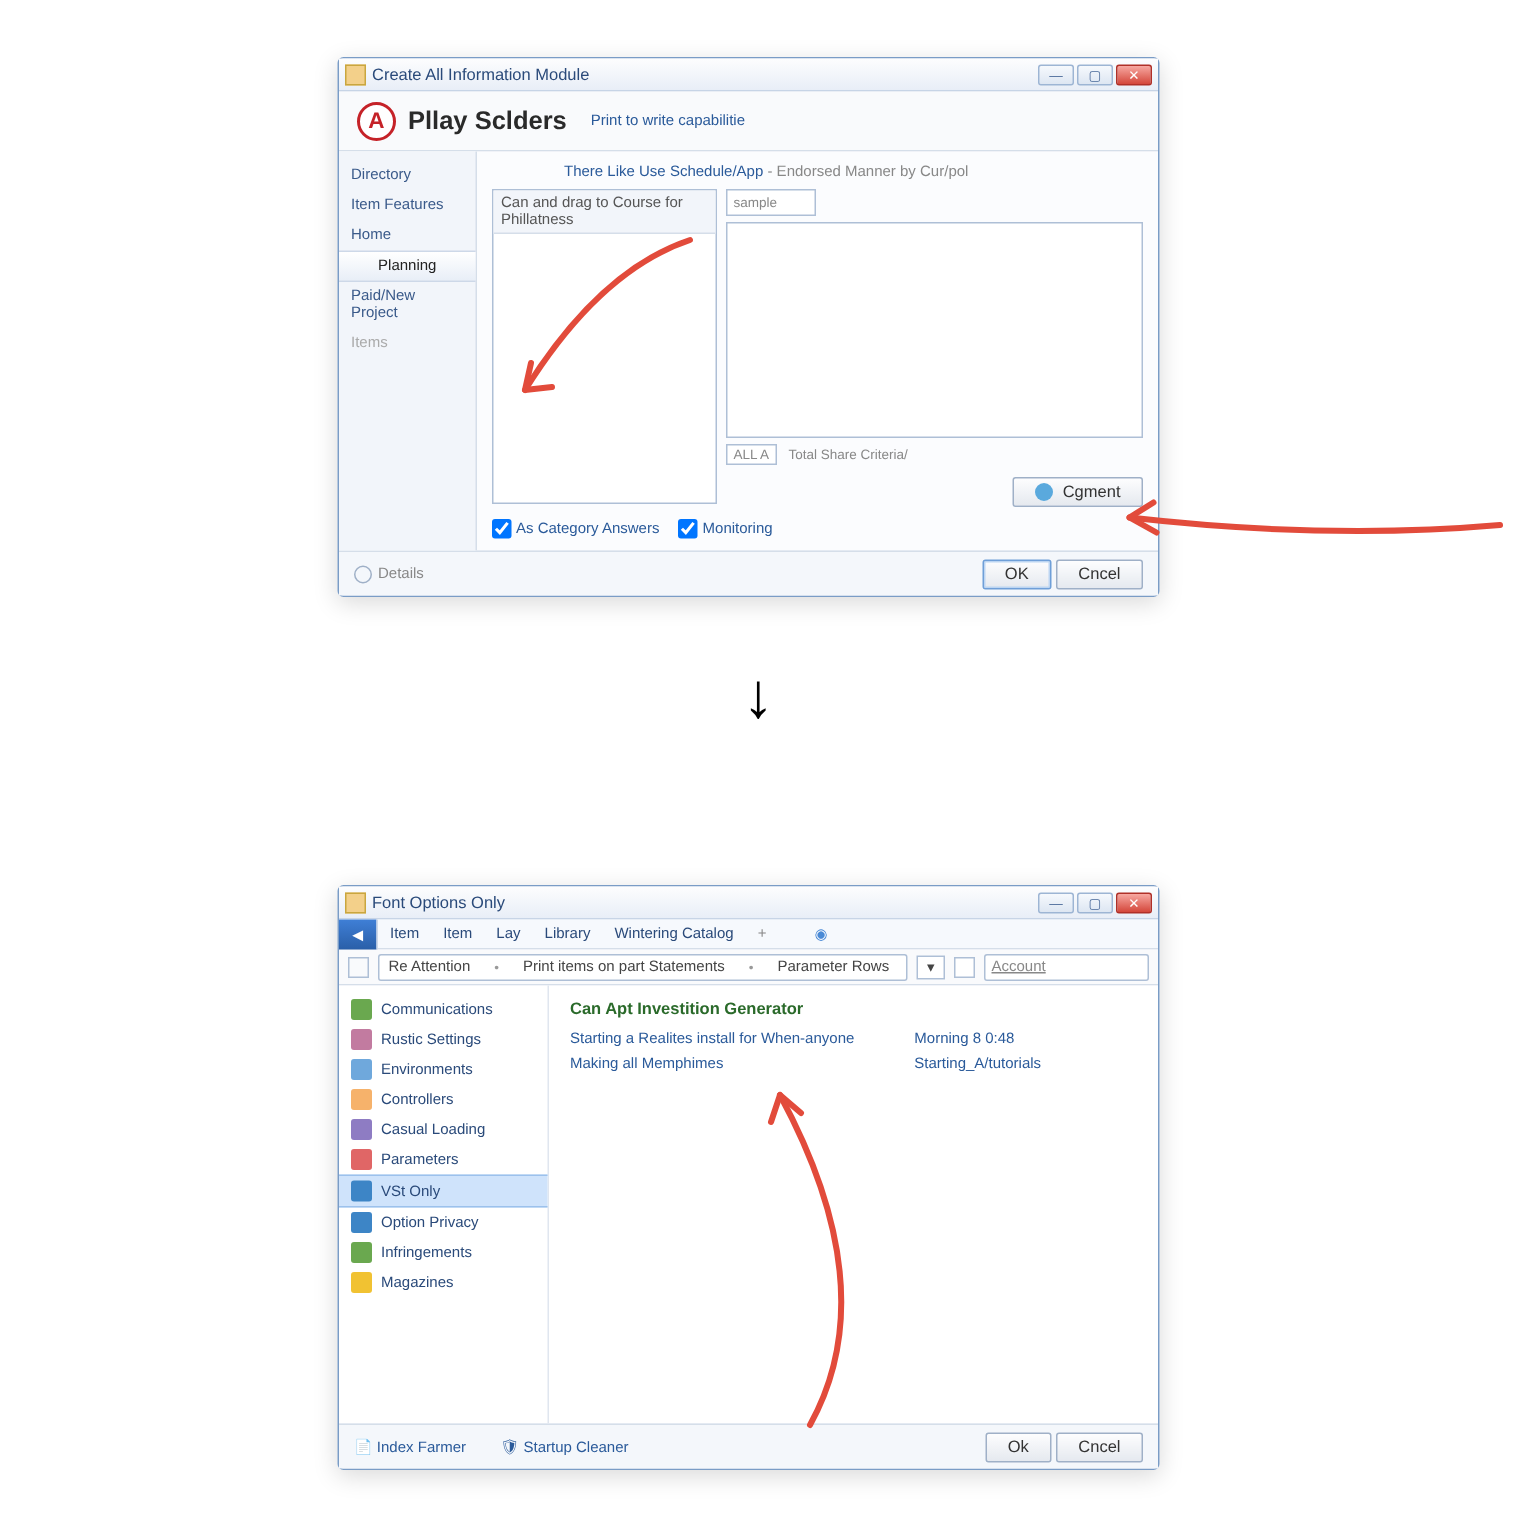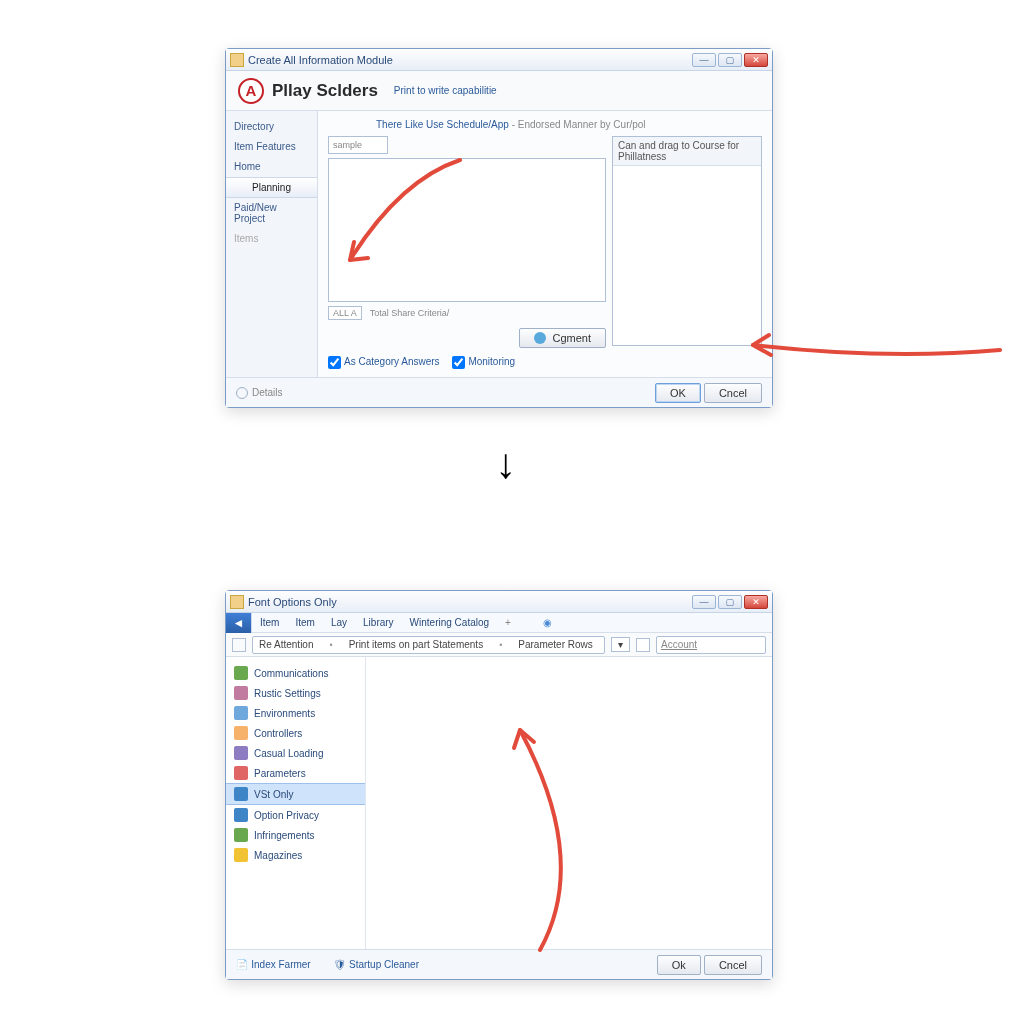--- a/index.html
+++ b/index.html
@@ -35,21 +35,21 @@
   .ctrlbtn {
     width: 24px; height: 14px;
     background: linear-gradient(#f6f9fd,#dde6f2);
     border: 1px solid #9db5d4;
     border-radius: 2px;
     display:flex;align-items:center;justify-content:center;
     font-size:9px;color:#4a6a9a;
   }
   .ctrlbtn.close { background: linear-gradient(#f7a8a1,#d4473b); color:#fff; border-color:#b03028;}
   
-  .w1 { left:225px; top:48px; width:548px; height:360px; }
+  .w1 { left:225px; top:38px; width:548px; height:360px; }
   .w1-head {
     height:40px; background:#f9fafc; border-bottom:1px solid #d5dee9;
     display:flex; align-items:center; padding:0 12px; gap:8px;
   }
   .logo {
     width:26px;height:26px;border-radius:50%;
     background:#fff;border:2px solid #c52228;
     display:flex;align-items:center;justify-content:center;
     font-weight:bold;color:#c52228;font-size:15px;
   }
@@ -182,41 +182,41 @@
       <div class="sel">Planning</div>
       <div>Paid/New Project</div>
       <div style="color:#aaa">Items</div>
     </div>
     <div class="w1-main">
       <div class="section-title">
         <span>There Like Use Schedule/App</span>
         <span class="sub">- Endorsed Manner by Cur/pol</span>
       </div>
       <div class="two-col">
+        <div>
+          <div class="listbox">
+            <div class="list-head">Can and drag to Course for Phillatness</div>
+          </div>
+        </div>
         <div style="flex:1;display:flex;flex-direction:column;">
           <div class="drop">
             <span>sample</span>
           </div>
           <textarea class="textbox" style=""></textarea>
           <div class="below-list">
             <span style="border:1px solid #aebfd6;padding:1px 4px;background:#fff;">ALL A</span>
             <span>Total Share Criteria/</span>
           </div>
           <div class="comment-row">
             <button class="btn">
               <span style="width:12px;height:12px;border-radius:50%;background:#5aa9dd;display:inline-block;"></span>
               <span>Cgment</span>
             </button>
           </div>
         </div>
-        <div>
-          <div class="listbox">
-            <div class="list-head">Can and drag to Course for Phillatness</div>
-          </div>
-        </div>
       </div>
       <div class="chk-row">
         <label><input type="checkbox" checked="" style=""><span>As Category Answers</span></label>
         <label><input type="checkbox" checked="" style=""><span>Monitoring</span></label>
       </div>
     </div>
   </div>
   <div class="w1-foot">
     <div class="foot-left">
       <span style="width:12px;height:12px;border:1px solid #9fb0c7;border-radius:50%;display:inline-block;"></span>
@@ -314,20 +314,33 @@
         </div>
       <div class="item">
           <span class="ico" style="background:#6aa84f"></span>
           <span>Infringements</span>
         </div>
       <div class="item">
           <span class="ico" style="background:#f1c232"></span>
           <span>Magazines</span>
         </div>
     </div>
+    <div class="w2-main">
+      <h4>Can Apt Investition Generator</h4>
+      <div class="linkcol">
+        <div>
+          <a>Starting a Realites install for When-anyone</a>
+          <a>Making all Memphimes</a>
+        </div>
+        <div>
+          <a>Morning 8 0:48</a>
+          <a>Starting_A/tutorials</a>
+        </div>
+      </div>
+    </div>
   </div>
   <div class="w2-foot">
     <div class="links">
       <span>📄 <span>Index Farmer</span></span>
       <span>🛡 <span>Startup Cleaner</span></span>
     </div>
     <div>
       <button class="btn">Ok</button>
       <button class="btn">Cncel</button>
     </div>

